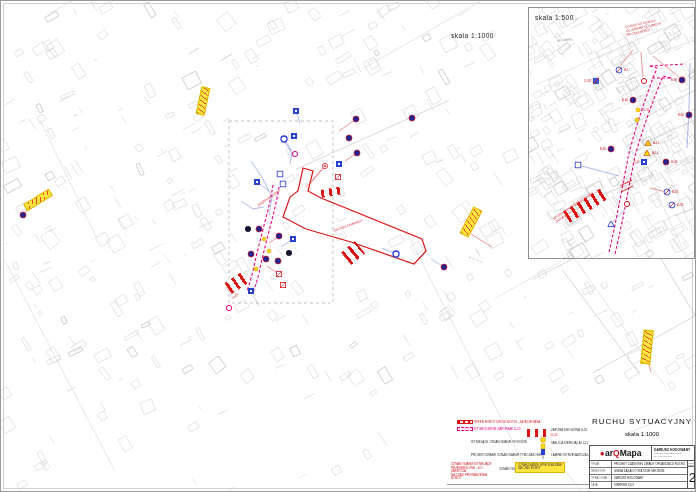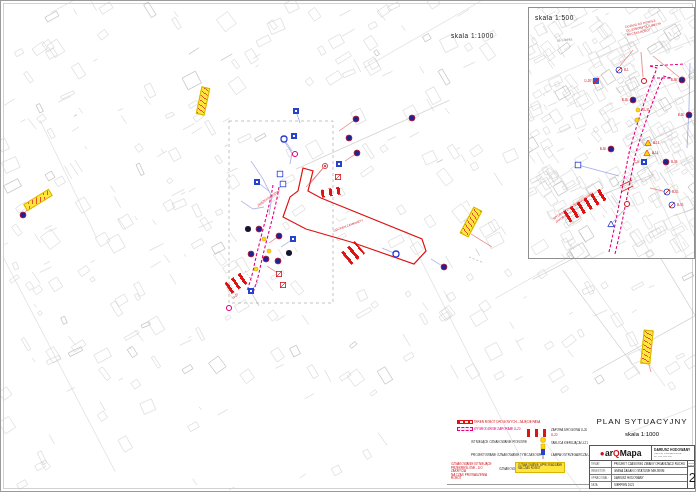--- a/index.html
+++ b/index.html
@@ -2345,21 +2345,21 @@
         <rect x="2" y="12" width="4" height="6" fill="#2742cc"></rect>
         <line x1="4" y1="18" x2="4" y2="22" stroke="#555" stroke-width="0.7"></line>
       </svg>
     </div>
     <div class="row lg-blk" style="left:104px;top:34px;">TABLICA KIERUJĄCA U-21</div>
     <div class="row lg-blk" style="left:104px;top:46px;">LAMPA OSTRZEGAWCZA U-35</div>
     <div class="ynote-flat" id="legend-ynote" style="left:68px;top:55px;">OZNAKOWANIE WPROWADZANE<br>NA CZAS ROBÓT</div>
   </div>
   <div class="legend-underline"></div>
 
-  <div class="tb-title">PLAN SYTUACYJNY</div>
+  <div class="tb-title">RUCHU SYTUACYJNY</div>
   <div class="tb-sub">skala 1:1000</div>
   <div class="tblock">
     <div class="tb-toprow">
       <div class="tb-logo">
         <span class="mark">●</span>
           <span>ar</span>
           <span class="q">Q</span>
           <span>Mapa</span>
       </div>
       <div class="tb-contact">

